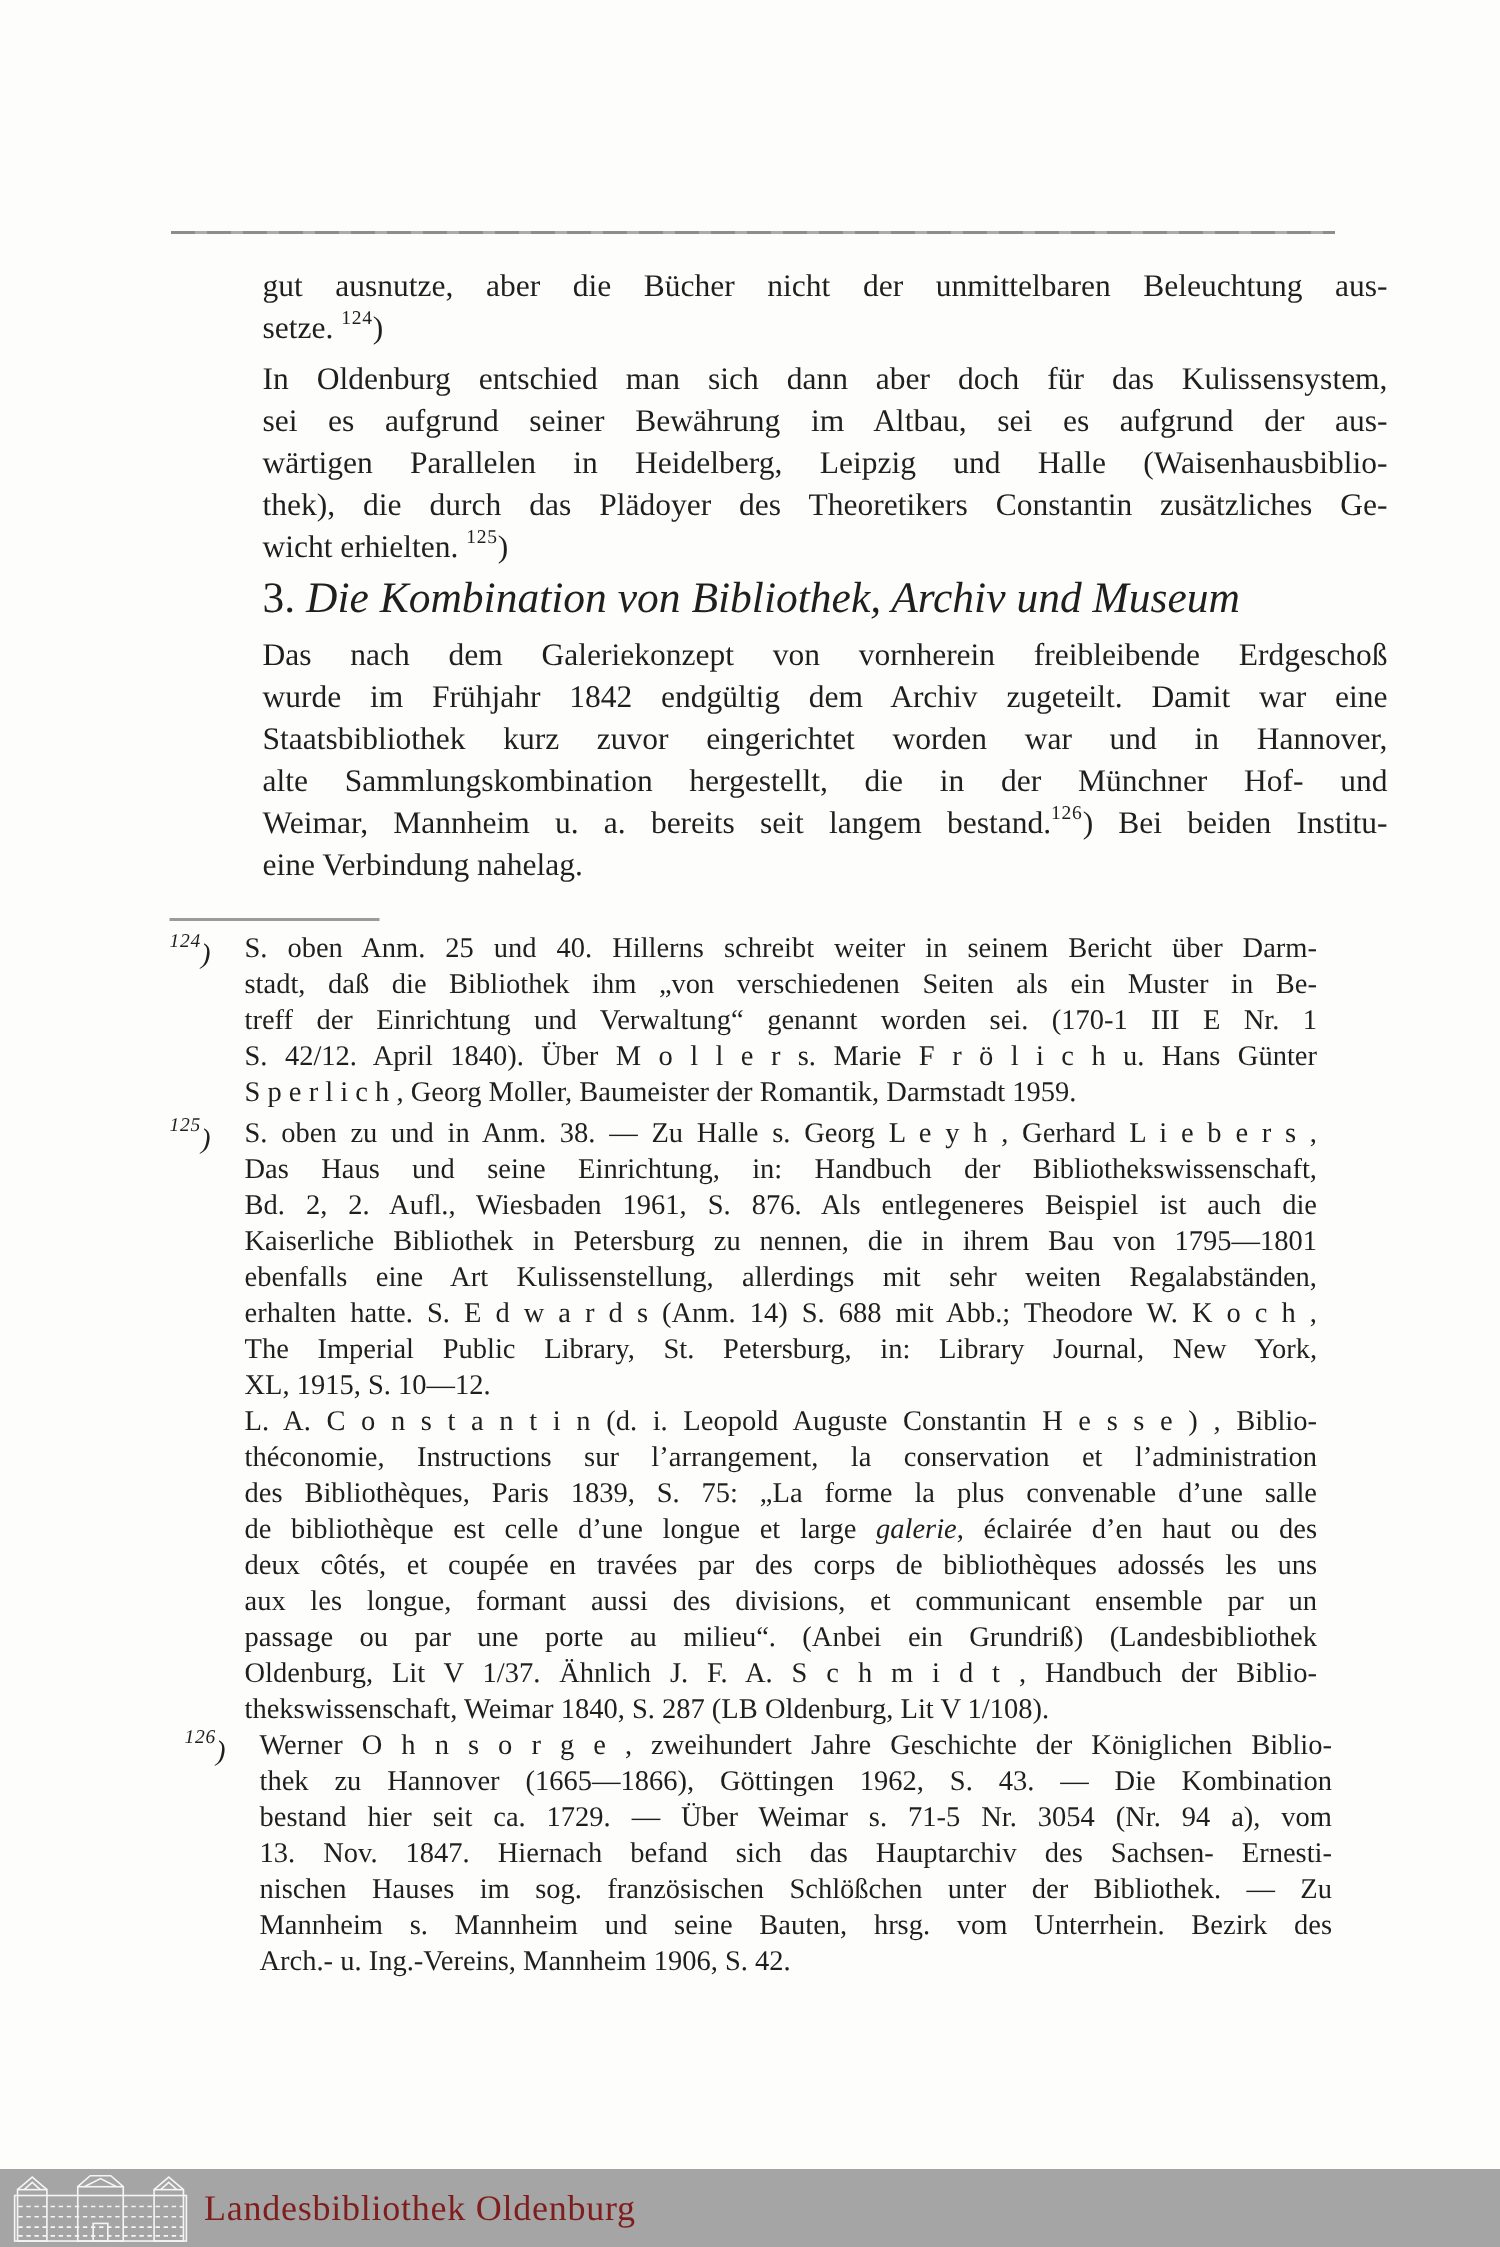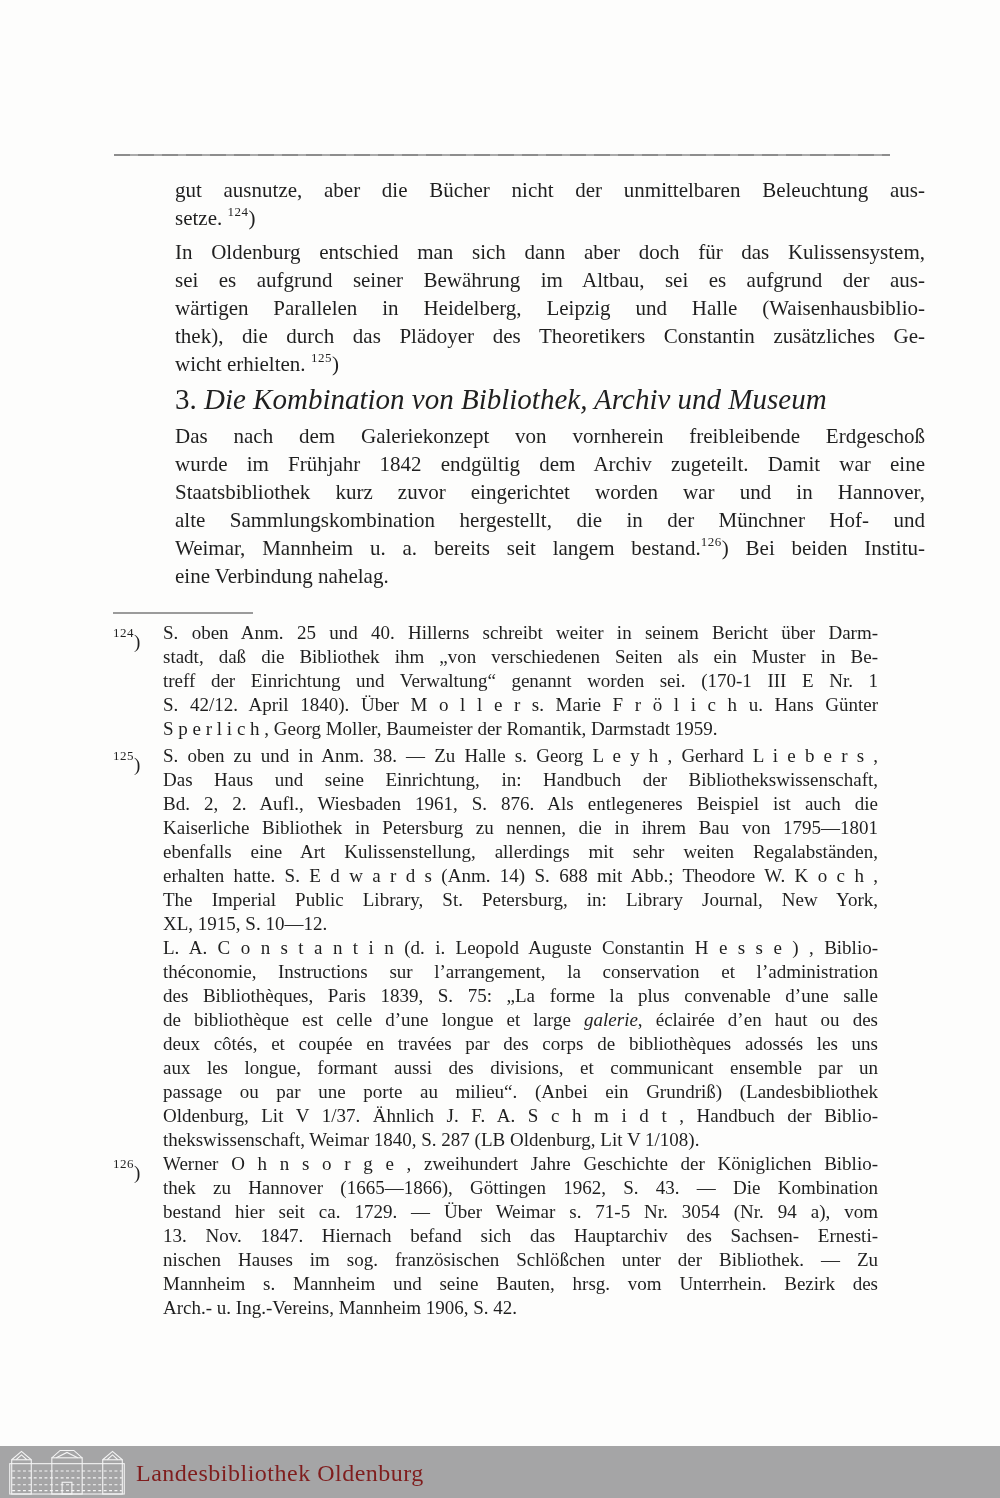--- a/index.html
+++ b/index.html
@@ -19,22 +19,22 @@
   .p3{top:422px;}
   .tline{display:block;text-align:justify;text-align-last:justify;white-space:nowrap;}
   .tline.end{text-align-last:left;}
   .tline sup{font-size:0.62em;line-height:0;position:relative;top:-1px;letter-spacing:0.5px;}
   .tline i{font-style:italic;}
   
   .fnsep{position:absolute;top:612px;left:113px;width:140px;height:2px;background:#9b9b9b;}
   .footnote{position:absolute;left:113px;width:765px;display:flex;align-items:flex-start;}
   .fn124{top:621px;}
   .fn125{top:744px;}
-  .fn126{top:1152px;}
-  .fnm{flex:0 0 50px;font-size:19px;line-height:32px;}
+  .fn126{top:1152px;margin-left:10px;}
+  .fnm{flex:0 0 50px;font-size:19px;line-height:20px;font-style:italic;}
   .fnm sup{font-size:13px;position:relative;top:-4px;letter-spacing:0.5px;}
   .fnl{flex:0 0 715px;width:715px;font-size:19px;line-height:24px;}
   
   .footer{position:absolute;left:0;top:1446px;width:1000px;height:52px;background:#a5a5a6;}
   .logo{position:absolute;left:8px;top:3px;}
   .flabel{position:absolute;left:136px;top:0;height:52px;line-height:54px;
           font-size:24px;color:#7f1d1d;letter-spacing:0.5px;}
 </style>
 </head>
 <body>

